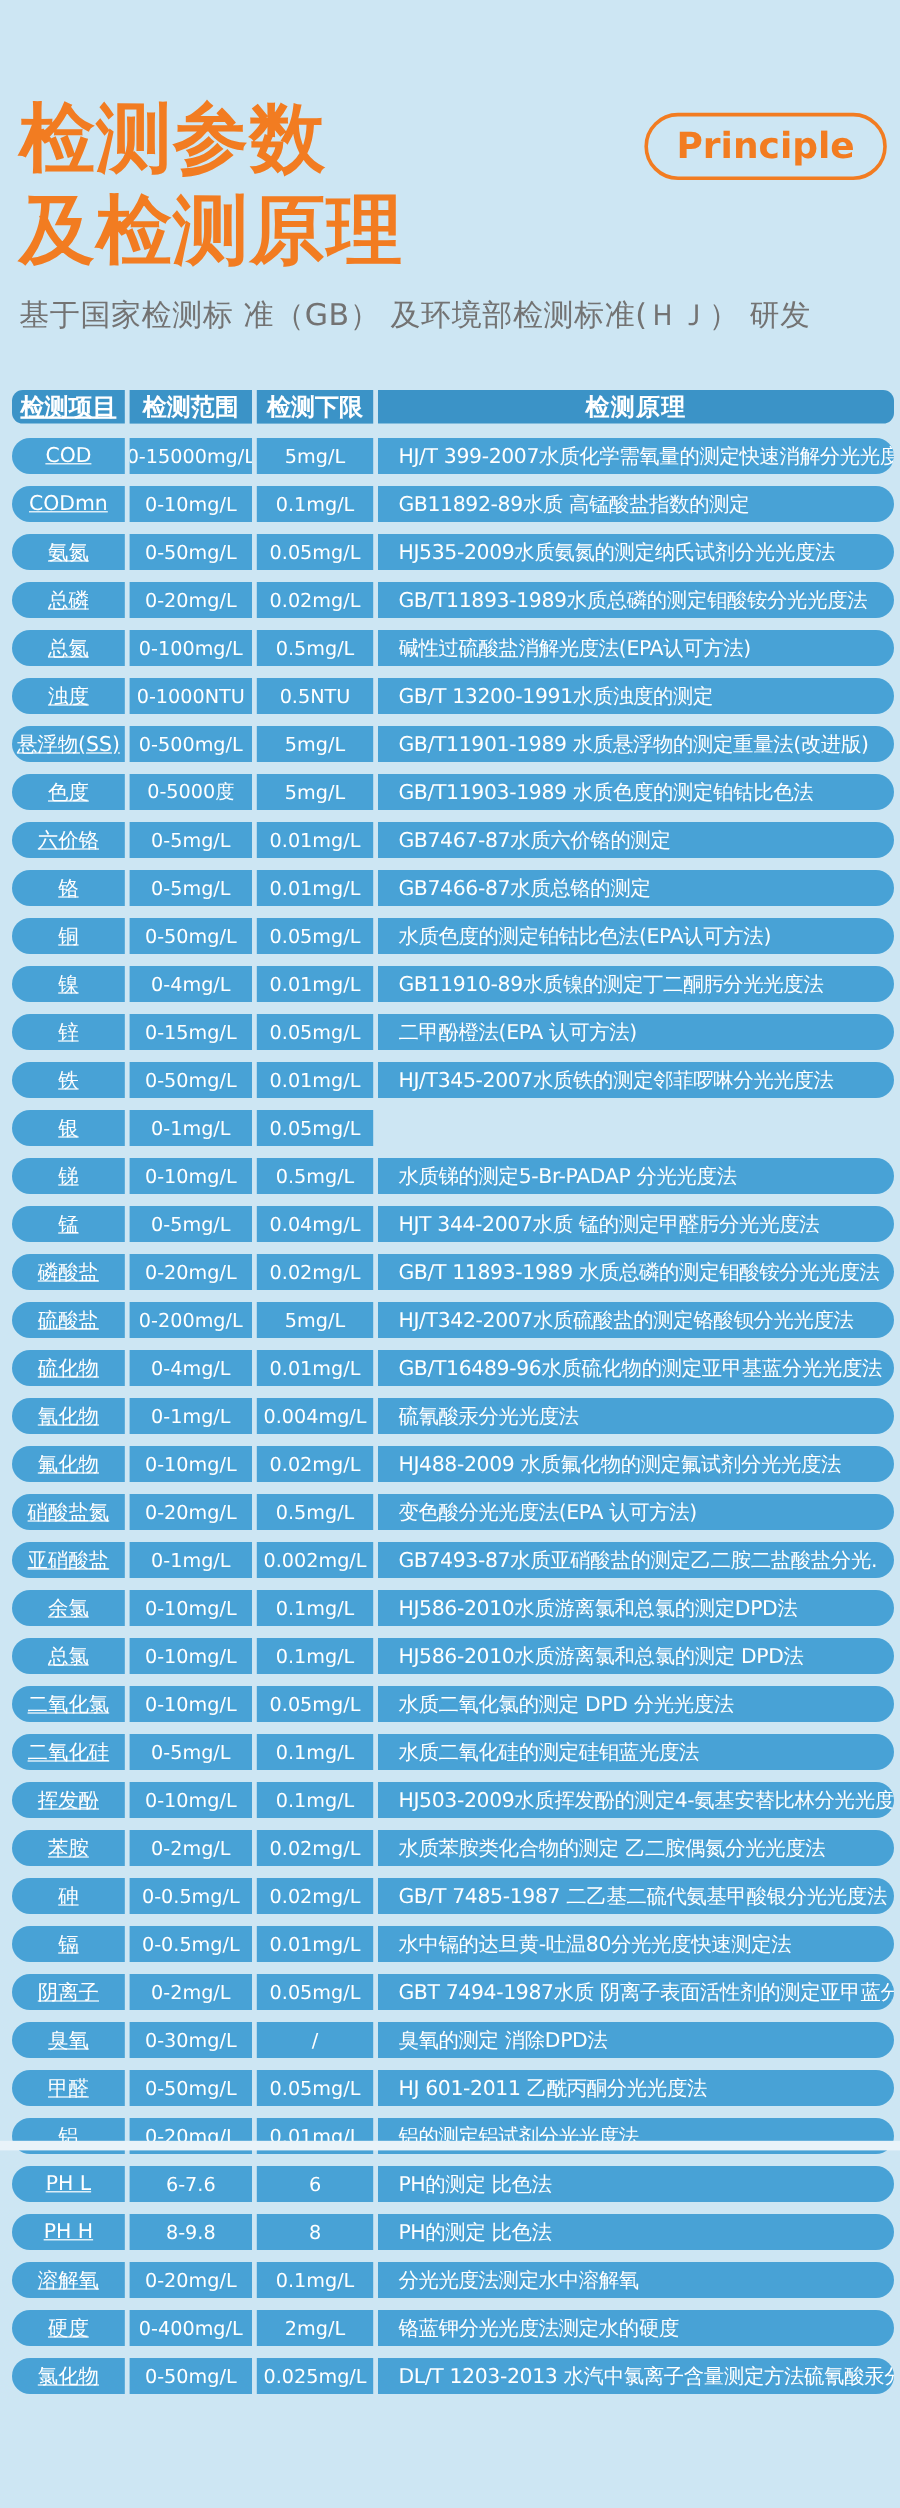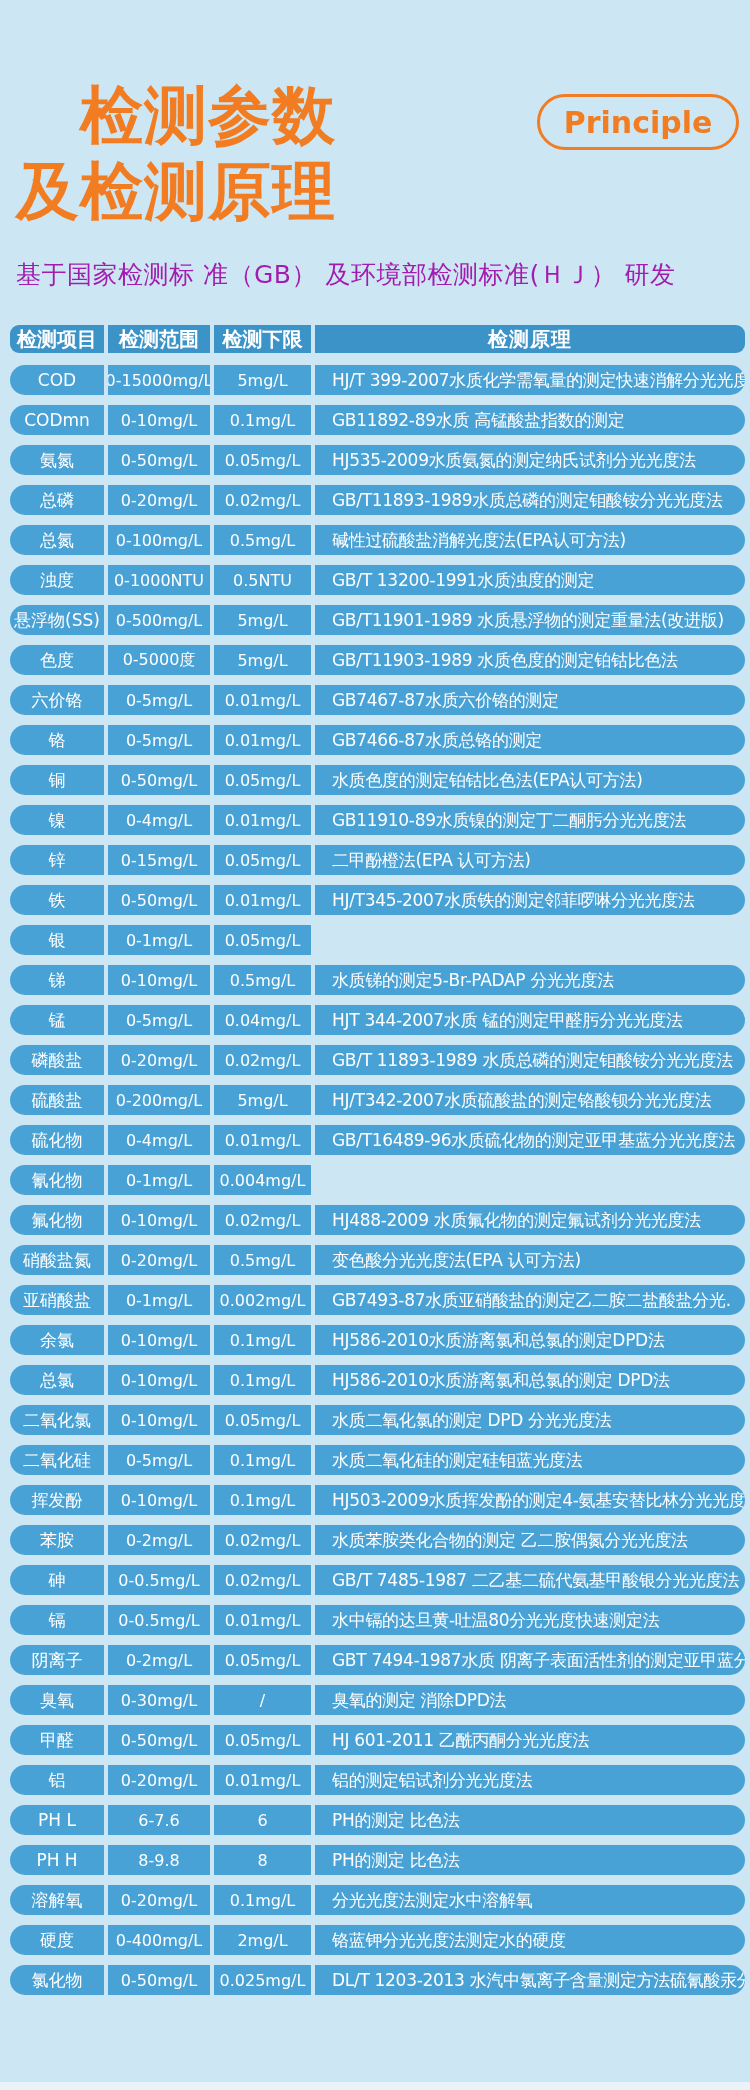--- a/index.html
+++ b/index.html
@@ -2,39 +2,39 @@
 <html><head>
 <meta charset="utf-8">
 <style>
   html,body{margin:0;padding:0;}
   body{
     width:750px;height:2090px;
     background:#cde6f3;
     font-family:"DejaVu Sans","Liberation Sans",sans-serif;
     position:relative;overflow:hidden;
   }
-  .page{position:relative;width:750px;height:2090px;text-align:right;}
+  .page{position:relative;width:750px;height:1792px;}
 
   
   .title{
     position:absolute;left:16px;top:78px;
     color:#f27c21;font-weight:bold;
     font-size:63px;line-height:76px;letter-spacing:1px;
   }
   .badge{
     position:absolute;top:94px;right:11px;
     width:196px;height:50px;
     border:3px solid #f27c21;border-radius:28px;
     display:flex;align-items:center;justify-content:center;
     color:#f27c21;font-size:30px;font-weight:bold;
     background:transparent;box-sizing:content-box;
   }
   .subtitle{
-    position:absolute;left:16px;top:258px;
-    color:#a21caf;font-size:25px;letter-spacing:0.5px;
+    position:absolute;left:16px;top:246px;
+    color:#737373;font-size:25px;letter-spacing:0.5px;
     white-space:nowrap;
   }
 
   
   .table{
     position:absolute;left:10px;top:325px;width:735px;
   }
   .trow{
     display:grid;
     grid-template-columns:94px 102px 97px 1fr;
@@ -44,21 +44,21 @@
   }
   .thead{height:28px;margin-bottom:12px;}
   .cell{
     background:#48a2d6;
     color:#ffffff;
     display:flex;align-items:center;justify-content:center;
     font-size:16px;
     white-space:nowrap;overflow:hidden;
   }
   .cell.c3{justify-content:flex-start;padding-left:17px;font-size:17px;letter-spacing:-0.3px;}
-  .cell.c0{border-radius:16px 0 0 16px;font-size:17px;}
+  .cell.c0{border-radius:16px 0 0 16px;font-size:17px;text-decoration:underline;}
   .cell.c3{border-radius:0 16px 16px 0;}
   .thead .cell{background:#3b93c7;font-weight:bold;font-size:20px;}
   .thead .cell.c0{border-radius:9px 0 0 9px;}
   .thead .cell.c3{border-radius:0 9px 9px 0;justify-content:center;padding-left:0;letter-spacing:1px;}
 
   .bottom-strip{
     position:absolute;left:0;bottom:0;width:750px;height:8px;
     background:#e9f3f9;
   }
 </style>
@@ -202,20 +202,21 @@
         <div class="trow">
           <div class="cell c0">硫化物</div>
           <div class="cell c1">0-4mg/L</div>
           <div class="cell c2">0.01mg/L</div>
           <div class="cell c3">GB/T16489-96水质硫化物的测定亚甲基蓝分光光度法</div>
         </div>
         <div class="trow">
           <div class="cell c0">氰化物</div>
           <div class="cell c1">0-1mg/L</div>
           <div class="cell c2">0.004mg/L</div>
+          <div class="cell c3">硫氰酸汞分光光度法</div>
         </div>
         <div class="trow">
           <div class="cell c0">氟化物</div>
           <div class="cell c1">0-10mg/L</div>
           <div class="cell c2">0.02mg/L</div>
           <div class="cell c3">HJ488-2009 水质氟化物的测定氟试剂分光光度法</div>
         </div>
         <div class="trow">
           <div class="cell c0">硝酸盐氮</div>
           <div class="cell c1">0-20mg/L</div>

